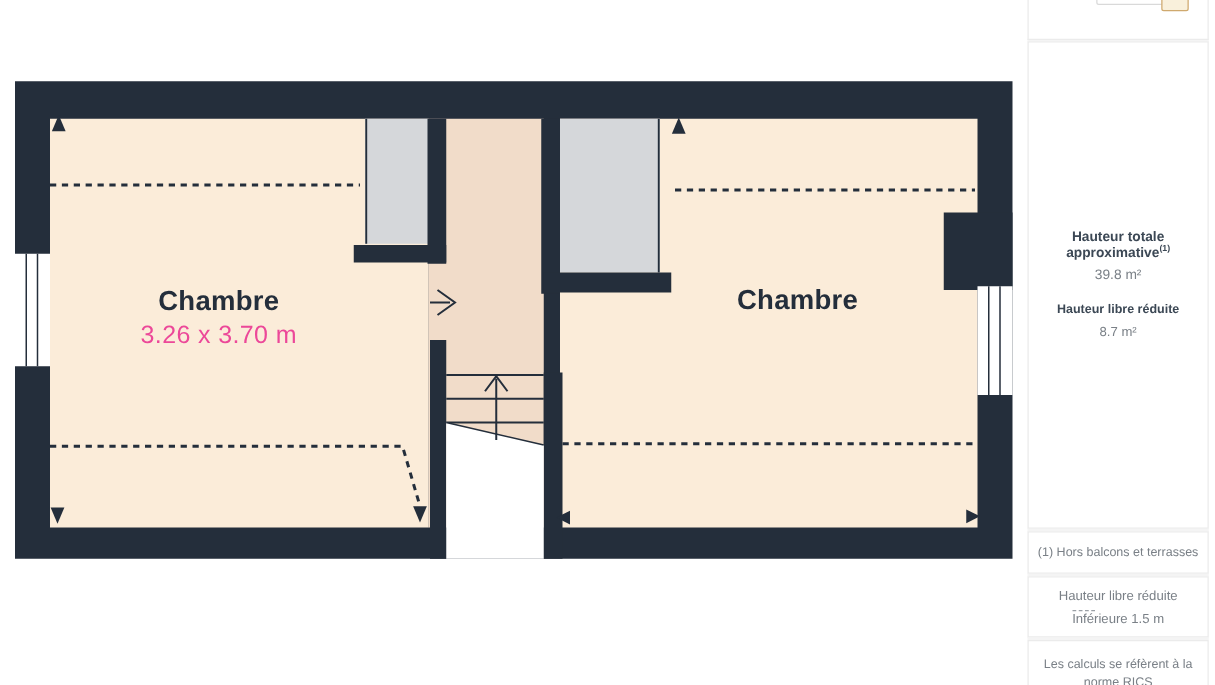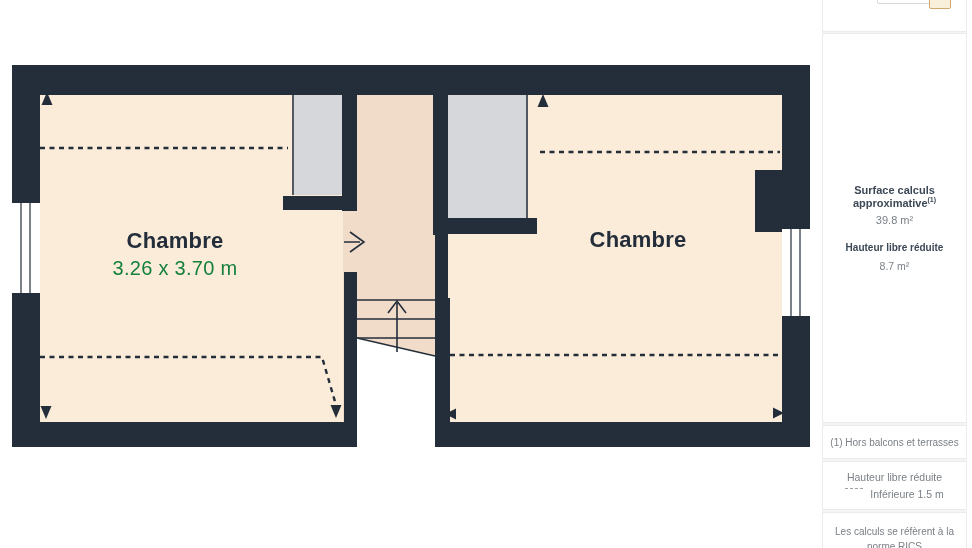--- a/index.html
+++ b/index.html
@@ -8,21 +8,21 @@
     background:#ffffff;font-family:"Liberation Sans",sans-serif;
     -webkit-font-smoothing:antialiased;
   }
   
   .plan-wrap{position:absolute;left:0;top:0;width:820px;height:548px;}
   .plan-svg{position:absolute;left:0;top:0;}
   .room-label{
     position:absolute;text-align:center;color:#242e3b;pointer-events:none;
   }
   .room-label .rname{font-weight:bold;font-size:22px;letter-spacing:.2px;color:#242e3b;}
-  .room-label .rdims{font-size:20px;color:#15803d;margin-top:3px;letter-spacing:.3px;}
+  .room-label .rdims{font-size:20px;color:#ec4899;margin-top:3px;letter-spacing:.3px;}
   
   .sidebar{
     position:absolute;left:822px;top:0;width:145px;height:548px;
     background:#f4f4f4;box-sizing:border-box;
   }
   .card{
     background:#ffffff;border:1px solid #ebebeb;box-sizing:border-box;
     position:relative;
   }
   .card.topstrip{height:32px;border-top:none;overflow:hidden;}
@@ -38,21 +38,21 @@
     justify-content:center;align-items:center;text-align:center;}
   .stat-title{font-size:11px;font-weight:bold;color:#3c4855;}
   .stat-title sup{font-size:7px;}
   .stat-value{font-size:11px;color:#7a8087;margin-top:6px;}
   .stat-title2{font-size:10px;font-weight:bold;color:#3c4855;margin-top:16px;}
   .stat-value2{font-size:10.5px;color:#7a8087;margin-top:7px;}
   .card.footnote{height:34px;margin-top:2px;display:flex;align-items:center;
     justify-content:center;font-size:10px;color:#7a8087;text-align:center;}
   .card.legend{height:49px;margin-top:2px;display:flex;flex-direction:column;
     align-items:center;justify-content:center;font-size:10.5px;color:#7a8087;}
-  .legend-row{margin-top:5px;display:flex;align-items:flex-start;}
+  .legend-row{margin-top:5px;display:flex;align-items:flex-start;flex-direction:column;}
   .dash-swatch{display:inline-block;width:18px;border-top:1px dashed #9aa0a6;margin-right:7px;}
   .card.disclaimer{height:44px;margin-top:2px;font-size:10px;color:#7a8087;
     text-align:center;padding-top:12px;line-height:1.45;overflow:hidden;}
 </style>
 </head>
 <body>
 
 <div class="plan-wrap">
   <svg class="plan-svg" width="820" height="548" viewBox="0 0 820 548">
 
@@ -132,21 +132,21 @@
 
 <div class="sidebar">
 
   <div class="card topstrip">
     <div class="btn-partial-gray"></div>
     <div class="btn-partial-tan"></div>
   </div>
 
   <div class="card stats">
     <div class="stat-title">
-      <span>Surface calculs approximative</span><sup>(1)</sup>
+      <span>Hauteur totale approximative</span><sup>(1)</sup>
     </div>
     <div class="stat-value">39.8 m²</div>
     <div class="stat-title2">Hauteur libre réduite</div>
     <div class="stat-value2">8.7 m²</div>
   </div>
 
   <div class="card footnote">
     <span>(1) Hors balcons et terrasses</span>
   </div>
 

